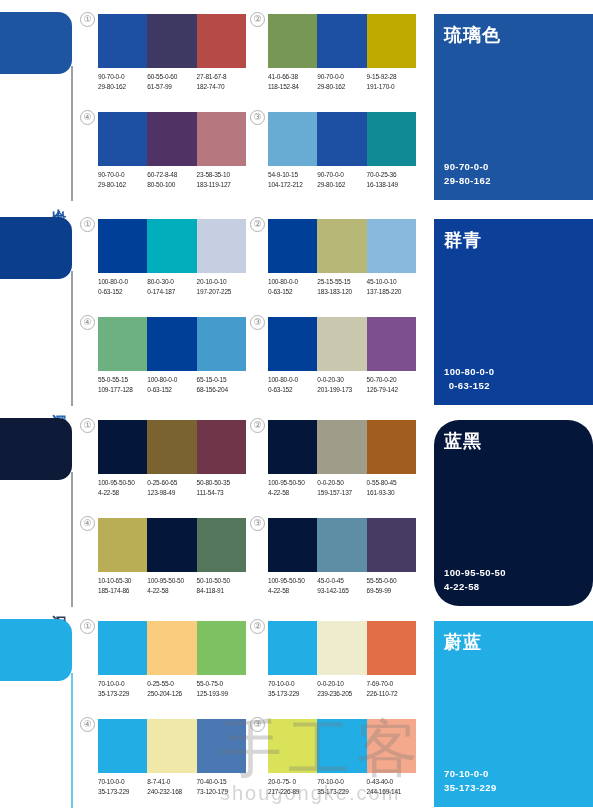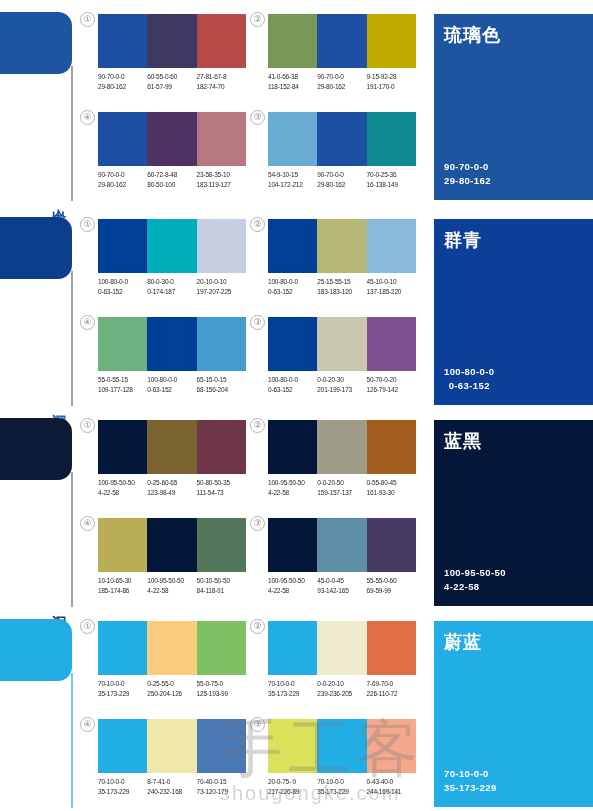--- a/index.html
+++ b/index.html
@@ -481,21 +481,21 @@
           <div class="code-cell">
             <span class="cmyk">45-0-0-45</span>
             <span class="rgb">93-142-165</span>
           </div>
           <div class="code-cell">
             <span class="cmyk">55-55-0-60</span>
             <span class="rgb">69-59-99</span>
           </div>
         </div>
       </div>
-      <div class="big-panel" style="background: rgb(4, 22, 58);">
+      <div class="big-panel" style="background: rgb(4, 22, 58); border-radius: 25px;">
         <div class="big-title">蓝黑</div>
         <div class="big-codes">
           <span>100-95-50-50</span>
           <span>4-22-58</span>
         </div>
       </div>
     </div>
     <div class="section sec-3">
       <div class="tab-col">
         <div class="tab-chip" style="background: rgb(35, 173, 229);"></div>

